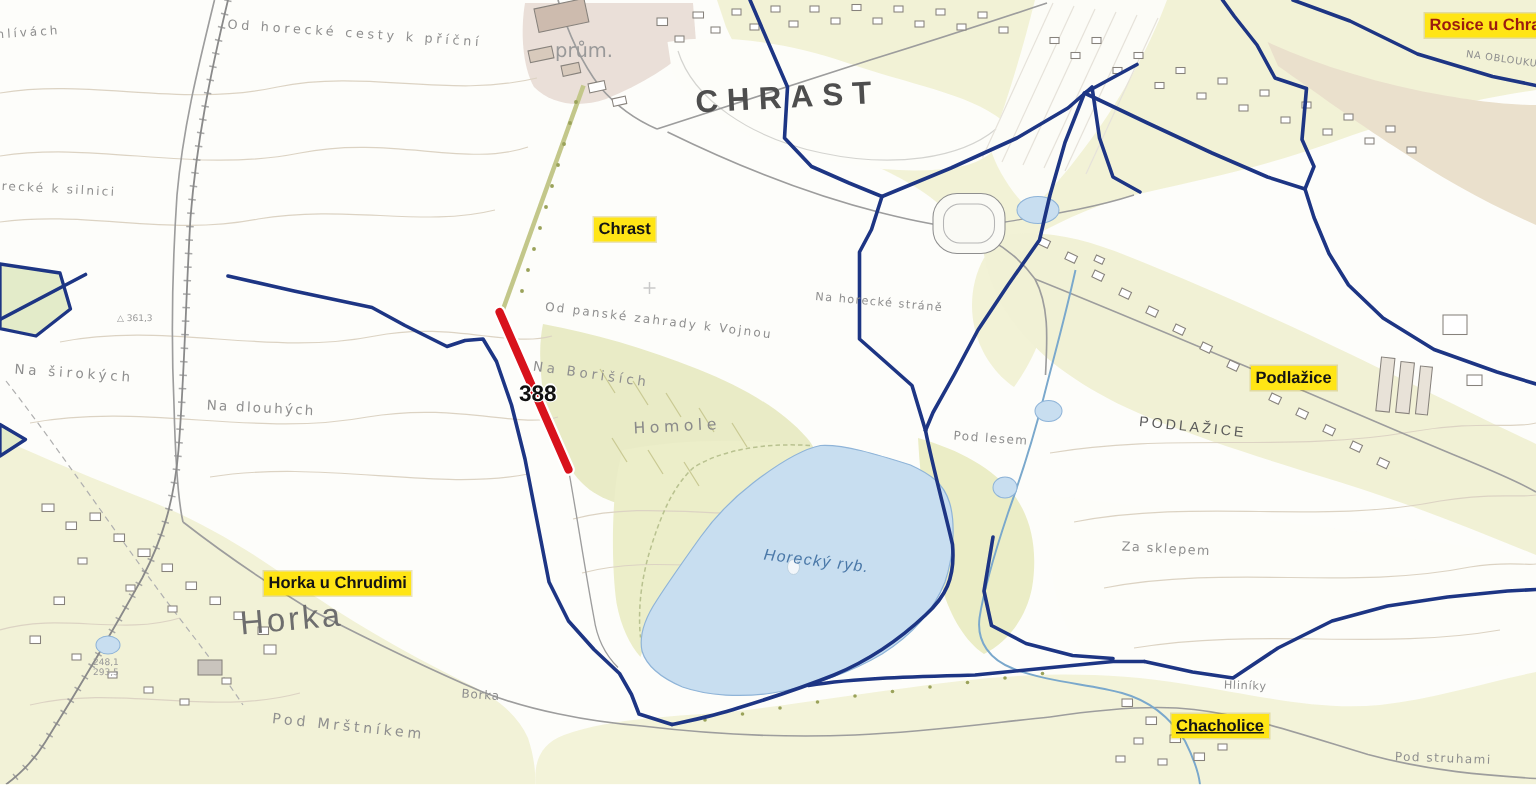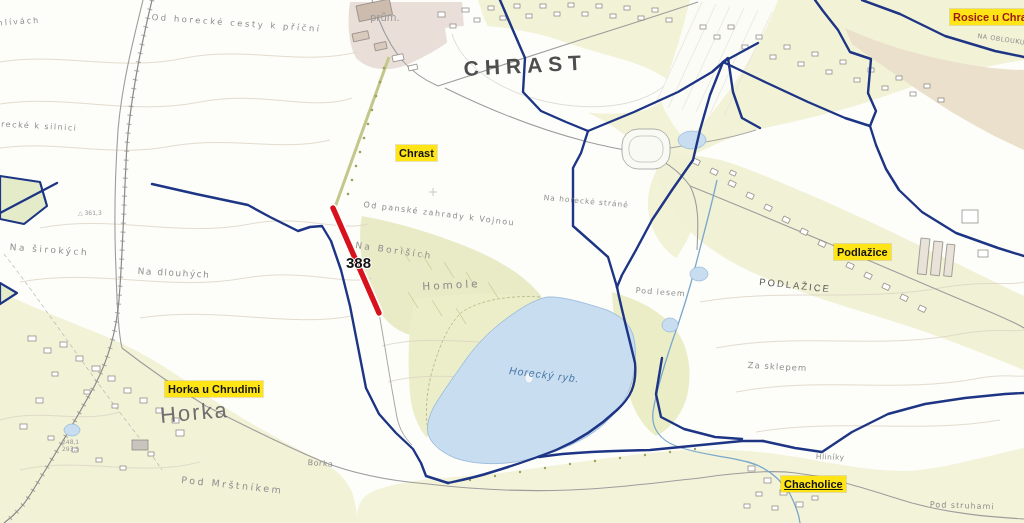--- a/index.html
+++ b/index.html
@@ -262,32 +262,32 @@
 <div class="fn" style="left:422px;top:280px;font-size:10.5px;letter-spacing:3px;transform:rotate(-3deg);color:#8a8a8a;">Homole</div>
 <div class="fn" style="left:544px;top:193px;font-size:7.5px;letter-spacing:1px;transform:rotate(5deg);">Na horecké stráně</div>
 <div class="fn" style="left:636px;top:286px;font-size:8px;letter-spacing:1px;transform:rotate(4deg);">Pod lesem</div>
 <div class="fn" style="left:748px;top:360px;font-size:8.5px;letter-spacing:1px;transform:rotate(3deg);">Za sklepem</div>
 <div class="fn" style="left:182px;top:474px;font-size:9.5px;letter-spacing:2.5px;transform:rotate(6deg);">Pod Mrštníkem</div>
 <div class="fn" style="left:308px;top:458px;font-size:8px;letter-spacing:0.5px;transform:rotate(4deg);">Borka</div>
 <div class="fn" style="left:816px;top:452px;font-size:7.5px;letter-spacing:0.5px;transform:rotate(2deg);">Hliníky</div>
 <div class="fn" style="left:978px;top:32px;font-size:6.5px;letter-spacing:0.5px;transform:rotate(8deg);">NA OBLOUKU</div>
 <div class="fn" style="left:930px;top:500px;font-size:8px;letter-spacing:1px;transform:rotate(2deg);">Pod struhami</div>
 
-<div class="fn" style="left:370px;top:12px;font-size:10px;color:#999;">prům.</div>
+<div class="fn" style="left:370px;top:27px;font-size:13px;color:#999;">prům.</div>
 <div class="fn" style="left:78px;top:209px;font-size:6px;color:#999;">△ 361,3</div>
 <div class="fn" style="left:62px;top:438px;font-size:6px;color:#9a9a9a;">248,1</div>
 <div class="fn" style="left:62px;top:445px;font-size:6px;color:#9a9a9a;">293,5</div>
 
 <div class="bigname" style="left:463px;top:57px;font-size:21px;font-weight:bold;letter-spacing:6px;color:#4e4e4e;transform:rotate(-3deg);">CHRAST</div>
 <div class="bigname" style="left:159px;top:403px;font-size:22px;letter-spacing:2px;color:#6e6e6e;transform:rotate(-5deg);">Horka</div>
 <div class="bigname" style="left:760px;top:276px;font-size:9.5px;letter-spacing:2px;color:#5a5a5a;transform:rotate(6deg);">PODLAŽICE</div>
 
 <div class="bigname" style="left:510px;top:364px;font-size:10.5px;font-style:italic;letter-spacing:1px;color:#4a78a8;transform:rotate(7deg);">Horecký ryb.</div>
 
 <div class="badge" style="left:346px;top:254px;">388</div>
 
 <div class="marker" style="left:950px;top:9px;color:#9b1b10;">Rosice u Chrasti</div>
 <div class="marker" style="left:396px;top:145px;">Chrast</div>
 <div class="marker" style="left:834px;top:244px;">Podlažice</div>
-<div class="marker" style="left:165px;top:381px;">Horka u Chrudimi</div>
+<div class="marker" style="left:176px;top:381px;">Horka u Chrudimi</div>
 <div class="marker" style="left:781px;top:476px;text-decoration:underline;">Chacholice</div>
 
 </div>
 
 </body></html>

